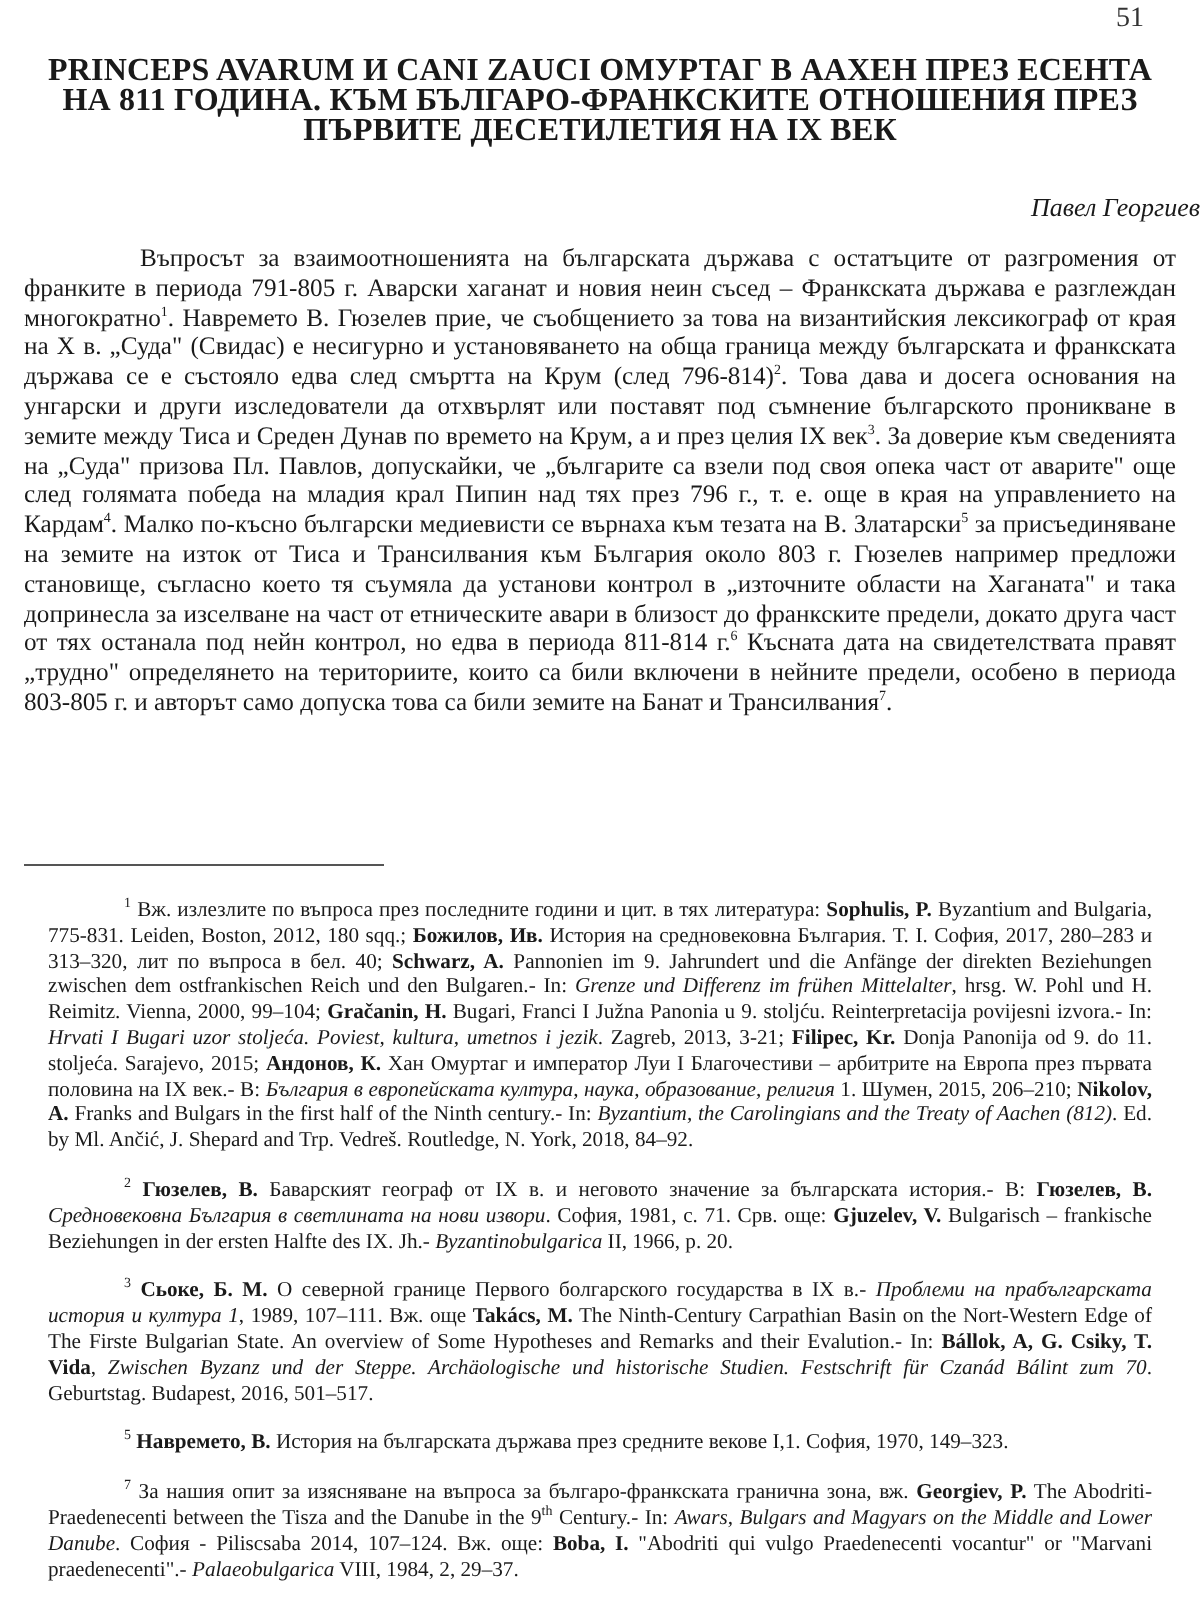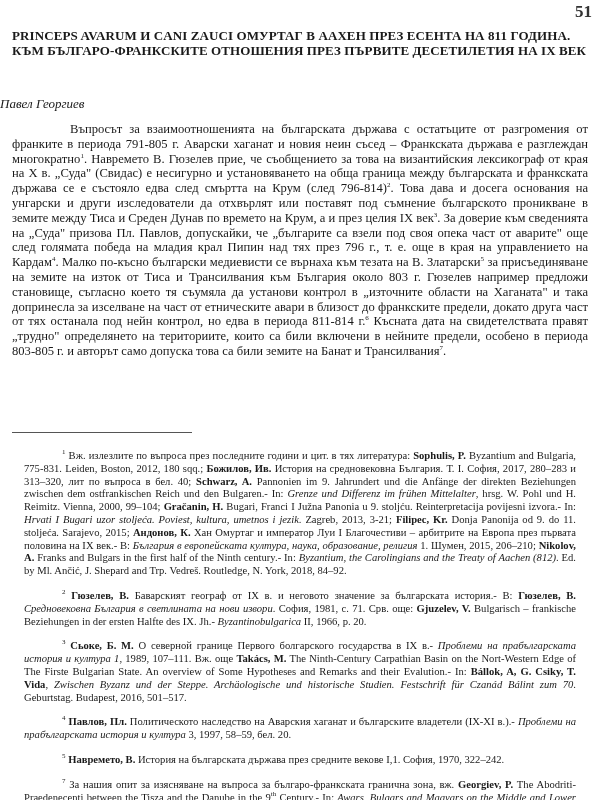--- a/index.html
+++ b/index.html
@@ -2,31 +2,31 @@
 <html><head>
 <meta charset="utf-8">
 <style>
   html, body { margin: 0; padding: 0; background: #ffffff; }
   body {
     width: 600px; height: 800px; overflow: hidden; position: relative;
     font-family: "Liberation Serif", "DejaVu Serif", serif;
     color: #1a1a1a;
   }
   .page-number {
-    position: absolute; top: 2px; right: 8px;
-    font-size: 17px; color: #333; font-weight: bold;
+    position: absolute; top: 2px; right: 28px;
+    font-size: 14px; color: #333;
   }
   .title {
     position: absolute; top: 28px; left: 12px; width: 576px;
-    text-align: left; font-weight: bold; font-size: 13px; line-height: 15px;
+    text-align: center; font-weight: bold; font-size: 16px; line-height: 15px;
     letter-spacing: 0.1px;
   }
   .author {
     position: absolute; top: 96px; left: 0; width: 600px;
-    text-align: left; font-style: italic; font-size: 13px;
+    text-align: right; font-style: italic; font-size: 13px;
   }
   .body-text {
     position: absolute; top: 122px; left: 12px; width: 576px;
     font-size: 12.6px; line-height: 14.8px; text-align: justify;
     text-indent: 58px;
   }
   .rule {
     position: absolute; top: 432px; left: 12px; width: 180px; height: 1px;
     background: #555;
   }
@@ -49,16 +49,15 @@
 <div class="author">Павел Георгиев</div>
 
 <div class="body-text"><span>Въпросът за взаимоотношенията на българската държава с остатъците от разгромения от франките в периода 791-805 г. Аварски хаганат и новия неин съсед – Франкската държава е разглеждан многократно</span><sup>1</sup><span>. Навремето В. Гюзелев прие, че съобщението за това на византийския лексикограф от края на X в. „Суда" (Свидас) е несигурно и установяването на обща граница между българската и франкската държава се е състояло едва след смъртта на Крум (след 796-814)</span><sup>2</sup><span>. Това дава и досега основания на унгарски и други изследователи да отхвърлят или поставят под съмнение българското проникване в земите между Тиса и Среден Дунав по времето на Крум, а и през целия IX век</span><sup>3</sup><span>.  За доверие към сведенията на „Суда" призова Пл. Павлов, допускайки, че „българите са взели под своя опека част от аварите" още след голямата победа на младия крал Пипин над тях през 796 г., т. е. още в края на управлението на Кардам</span><sup>4</sup><span>. Малко по-късно български медиевисти се върнаха към тезата на В. Златарски</span><sup>5</sup><span> за присъединяване на земите на изток от Тиса и Трансилвания към България около 803 г. Гюзелев например предложи становище, съгласно което тя съумяла да установи контрол в „източните области на Хаганата" и така допринесла за изселване на част от етническите авари в близост до франкските предели, докато друга част от тях останала под нейн контрол, но едва в периода 811-814 г.</span><sup>6</sup><span> Късната дата на свидетелствата правят „трудно" определянето на териториите, които са били включени в нейните предели, особено в периода 803-805 г. и авторът само допуска това са били земите на Банат и Трансилвания</span><sup>7</sup><span>.</span></div>
 
 <div class="rule"></div>
 
 <div class="footnotes" id="footnotes">
     <p class="fn"><sup>1</sup> <span>Вж. излезлите по въпроса през последните години и цит. в тях литература: </span><b>Sophulis, P.</b><span> Byzantium and Bulgaria, 775-831. Leiden, Boston, 2012, 180 sqq.; </span><b>Божилов, Ив.</b><span> История на средновековна България. Т. I. София, 2017, 280–283 и 313–320, лит по въпроса в бел. 40; </span><b>Schwarz, A.</b><span> Pannonien im 9. Jahrundert und die Anfänge der direkten Beziehungen zwischen dem ostfrankischen Reich und den Bulgaren.- In: </span><i>Grenze und Differenz im frühen Mittelalter</i><span>, hrsg. W. Pohl und H. Reimitz. Vienna, 2000, 99–104; </span><b>Gračanin, H.</b><span> Bugari, Franci I Južna Panonia u 9. stoljću. Reinterpretacija povijesni izvora.- In: </span><i>Hrvati I Bugari uzor stoljeća. Poviest, kultura, umetnos i jezik</i><span>. Zagreb, 2013, 3-21; </span><b>Filipec, Kr.</b><span> Donja Panonija od  9. do 11. stoljeća. Sarajevo, 2015; </span><b>Андонов, К.</b><span> Хан Омуртаг и император Луи I Благочестиви – арбитрите на Европа през първата половина на IX век.- В: </span><i>България в европейската култура, наука, образование, религия</i><span> 1. Шумен, 2015, 206–210; </span><b>Nikolov, A.</b><span> Franks and Bulgars in the first half of the Ninth century.- In: </span><i>Byzantium, the Carolingians and the Treaty of Aachen (812)</i><span>. Ed. by Ml. Ančić, J. Shepard and Trp. Vedreš. Routledge, N. York, 2018, 84–92.</span></p>
     <p class="fn"><sup>2</sup> <b>Гюзелев, В.</b><span> Баварският географ от IX в. и неговото значение за българската история.- В: </span><b>Гюзелев, В.</b><span> </span><i>Средновековна България в светлината на нови извори</i><span>. София, 1981, с. 71. Срв. още: </span><b>Gjuzelev, V.</b><span> Bulgarisch – frankische Beziehungen in der ersten Halfte des IX. Jh.- </span><i>Byzantinobulgarica</i><span> II, 1966, p. 20.</span></p>
     <p class="fn"><sup>3</sup> <b>Сьоке, Б. М.</b><span> О северной границе Первого болгарского государства в IX в.- </span><i>Проблеми на прабългарската история и култура 1</i><span>, 1989, 107–111. Вж. още </span><b>Takács, M.</b><span> The Ninth-Century Carpathian Basin on the Nort-Western Edge of The Firste Bulgarian State. An overview of Some Hypotheses and Remarks and their Evalution.- In: </span><b>Bállok, A, G. Csiky, T. Vida</b><span>, </span><i>Zwischen Byzanz und der Steppe. Archäologische und historische Studien. Festschrift für Czanád Bálint zum 70</i><span>. Geburtstag. Budapest, 2016, 501–517.</span></p>
-    <p class="fn"><sup>4</sup> <b>Павлов, Пл.</b><span> Политическото наследство на Аварския хаганат и българските владетели (IX-XI в.).- </span><i>Проблеми на прабългарската история и култура</i><span> 3, 1997, 58–59, бел. 20.</span></p>
-    <p class="fn"><sup>5</sup> <b>Навремето, В.</b><span> История на българската държава през средните векове I,1. София, 1970, 322–242.</span></p>
+    <p class="fn"><sup>5</sup> <b>Навремето, В.</b><span> История на българската държава през средните векове I,1. София, 1970, 149–323.</span></p>
     <p class="fn"><sup>7</sup> <span>За нашия опит за изясняване на въпроса за българо-франкската гранична зона, вж. </span><b>Georgiev, P.</b><span> The Abodriti-Praedenecenti between the Tisza and the Danube in the 9</span><sup>th</sup><span> Century.- In: </span><i>Awars, Bulgars and Magyars on the Middle and Lower Danube</i><span>. София - Piliscsaba 2014, 107–124. Вж. още: </span><b>Boba, I.</b><span> "Abodriti qui vulgo Praedenecenti vocantur" or "Marvani praedenecenti".- </span><i>Palaeobulgarica</i><span> VIII, 1984, 2, 29–37.</span></p>
   </div>
 
 </body></html>

